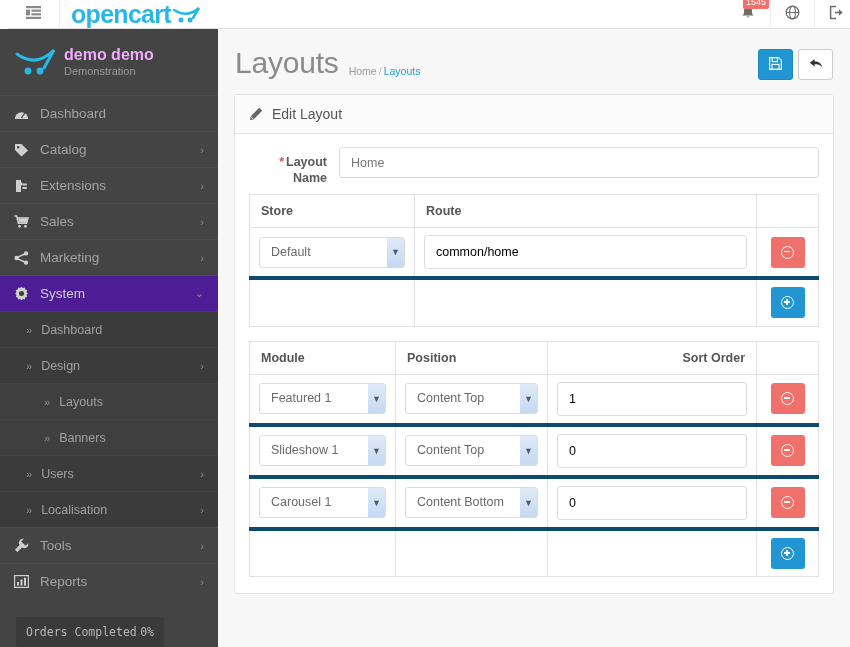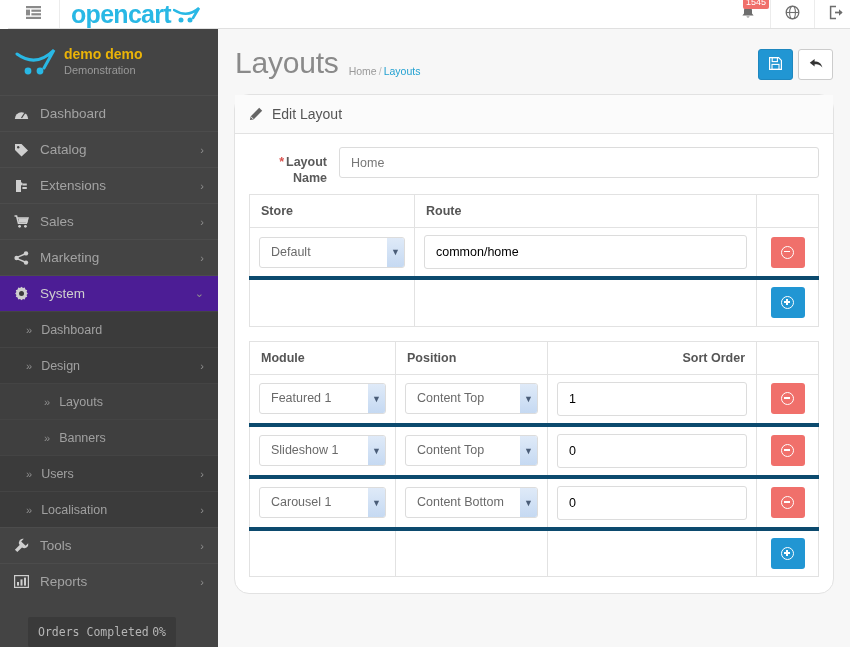--- a/index.html
+++ b/index.html
@@ -69,21 +69,21 @@
     padding: 13px 14px 13px 14px;
     height: 66px;
   }
   .profile-avatar {
     width: 44px; height: 34px;
     display: flex; align-items: center; justify-content: center;
     flex: 0 0 44px;
   }
   .profile-info { padding-left: 6px; line-height: 1.25; }
   .profile-name {
-    color: #eab308; font-size: 14px; font-weight: bold;
+    color: #f0abfc; font-size: 16px; font-weight: bold;
   }
   .profile-role {
     color: #9a9a9a; font-size: 11px;
   }
   .nav-item {
     display: flex; align-items: center;
     height: 36px;
     padding: 0 14px 0 14px;
     color: #a3a3a3;
     font-size: 13.5px;
@@ -107,21 +107,21 @@
     background: #3b3b3b;
     border-top: 1px solid #444;
     padding-left: 26px;
   }
   .nav-sub .chev { color: #8d8d8d; font-size: 11px; margin-right: 9px; }
   .nav-sub .lbl { flex: 1; }
   .nav-sub .caret { font-size: 11px; color: #8f8f8f; padding-right: 14px; }
   .nav-sub.level2 { padding-left: 44px; background: #3f3f3f; }
 
   .sidebar-footer {
-    position: absolute; bottom: 0; left: 12px;
+    position: absolute; bottom: 0; left: 0;
     width: 180px;
     padding: 12px 16px 0 16px;
   }
   .progress-wrap {
     background: #3a3a3a;
     height: 30px;
     border-radius: 2px;
     position: relative;
     overflow: hidden;
   }
@@ -164,21 +164,21 @@
     border-radius: 3px; cursor: pointer;
     font-size: 14px;
   }
   .btn-primary { background: #2196d3; color: #fff; border: 1px solid #1e87bf; }
   .btn-default { background: #fff; color: #333; border: 1px solid #ccc; margin-left: 5px; }
 
   .panel {
     margin: 3px 16px 0 16px;
     background: #fff;
     border: 1px solid #e2e2e2;
-    border-radius: 15px;
+    border-radius: 3px;
   }
   .panel-head {
     padding: 11px 14px;
     border-bottom: 1px solid #e2e2e2;
     background: #fbfbfb;
     display: flex; align-items: center;
     font-size: 14px; color: #555;
   }
   .panel-head .ico { margin-right: 9px; color: #666; display:flex; align-items:center;}
   .panel-body { padding: 13px 14px 16px 14px; }

